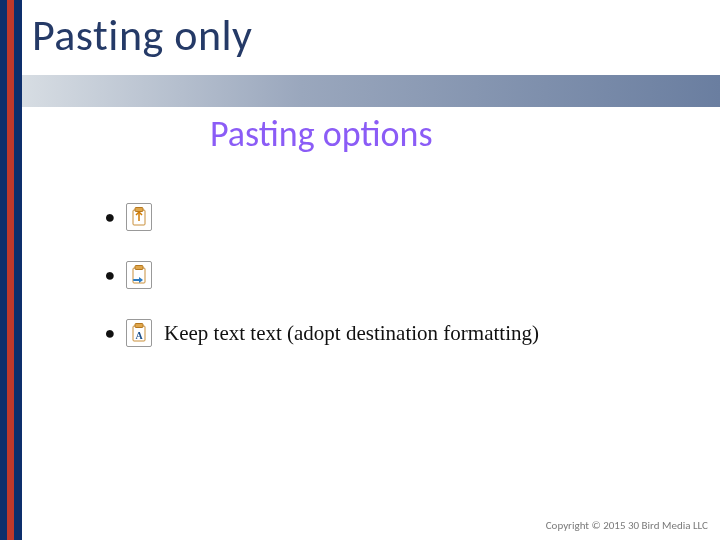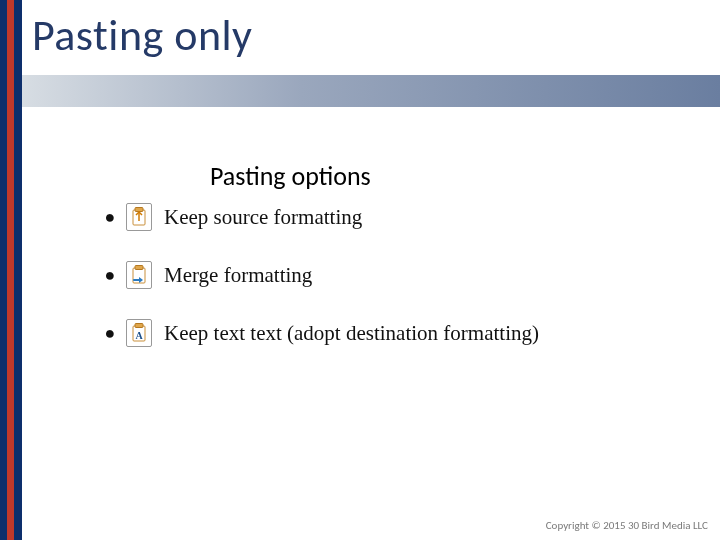--- a/index.html
+++ b/index.html
@@ -40,23 +40,22 @@
     top: 8px;
     font-size: 44px;
     font-weight: 400;
     letter-spacing: 0.5px;
     color: #253a67;
   }
   .subtitle {
     position: absolute;
     left: 210px;
     top: 112px;
-    font-size: 26px;
-    color: #000000;
-    margin-top: 48px;
+    font-size: 36px;
+    color: #8b5cf6;
   }
   .list {
     position: absolute;
     left: 100px;
     top: 188px;
   }
   .item {
     display: flex;
     align-items: center;
     height: 58px;
@@ -110,34 +109,32 @@
   <div class="item">
     <span class="bullet">●</span>
     <span class="iconbox">
       <svg width="18" height="20" viewBox="0 0 18 20">
         <rect x="3" y="3" width="12" height="15" rx="1" fill="#fff" stroke="#c98f3a" stroke-width="1"></rect>
         <rect x="5" y="0.5" width="8" height="4" rx="1" fill="#e0a64a" stroke="#b57820"></rect>
         <path d="M6 8 L9 5 L12 8" fill="none" stroke="#d07a00" stroke-width="1.5"></path>
         <path d="M9 5 L9 14" stroke="#d07a00" stroke-width="1.5"></path>
       </svg>
     </span>
-    <span class="itemtext">Keep source formatting</span>
   </div>
 
   <div class="item">
     <span class="bullet">●</span>
     <span class="iconbox">
       <svg width="18" height="20" viewBox="0 0 18 20">
         <rect x="3" y="3" width="12" height="15" rx="1" fill="#fff" stroke="#c98f3a" stroke-width="1"></rect>
         <rect x="5" y="0.5" width="8" height="4" rx="1" fill="#e0a64a" stroke="#b57820"></rect>
         <path d="M4 15 L10 15" stroke="#2a7ac0" stroke-width="2.2" stroke-linecap="round"></path>
         <path d="M9 12 L13 15 L9 18 Z" fill="#2a7ac0"></path>
       </svg>
     </span>
-    <span class="itemtext">Merge formatting</span>
   </div>
 
   <div class="item">
     <span class="bullet">●</span>
     <span class="iconbox">
       <svg width="18" height="20" viewBox="0 0 18 20">
         <rect x="3" y="3" width="12" height="15" rx="1" fill="#fff" stroke="#c98f3a" stroke-width="1"></rect>
         <rect x="5" y="0.5" width="8" height="4" rx="1" fill="#e0a64a" stroke="#b57820"></rect>
         <text x="9" y="16" text-anchor="middle" font-family="Times New Roman,serif" font-size="10" fill="#1a4e8a" font-weight="bold">A</text>
       </svg>

